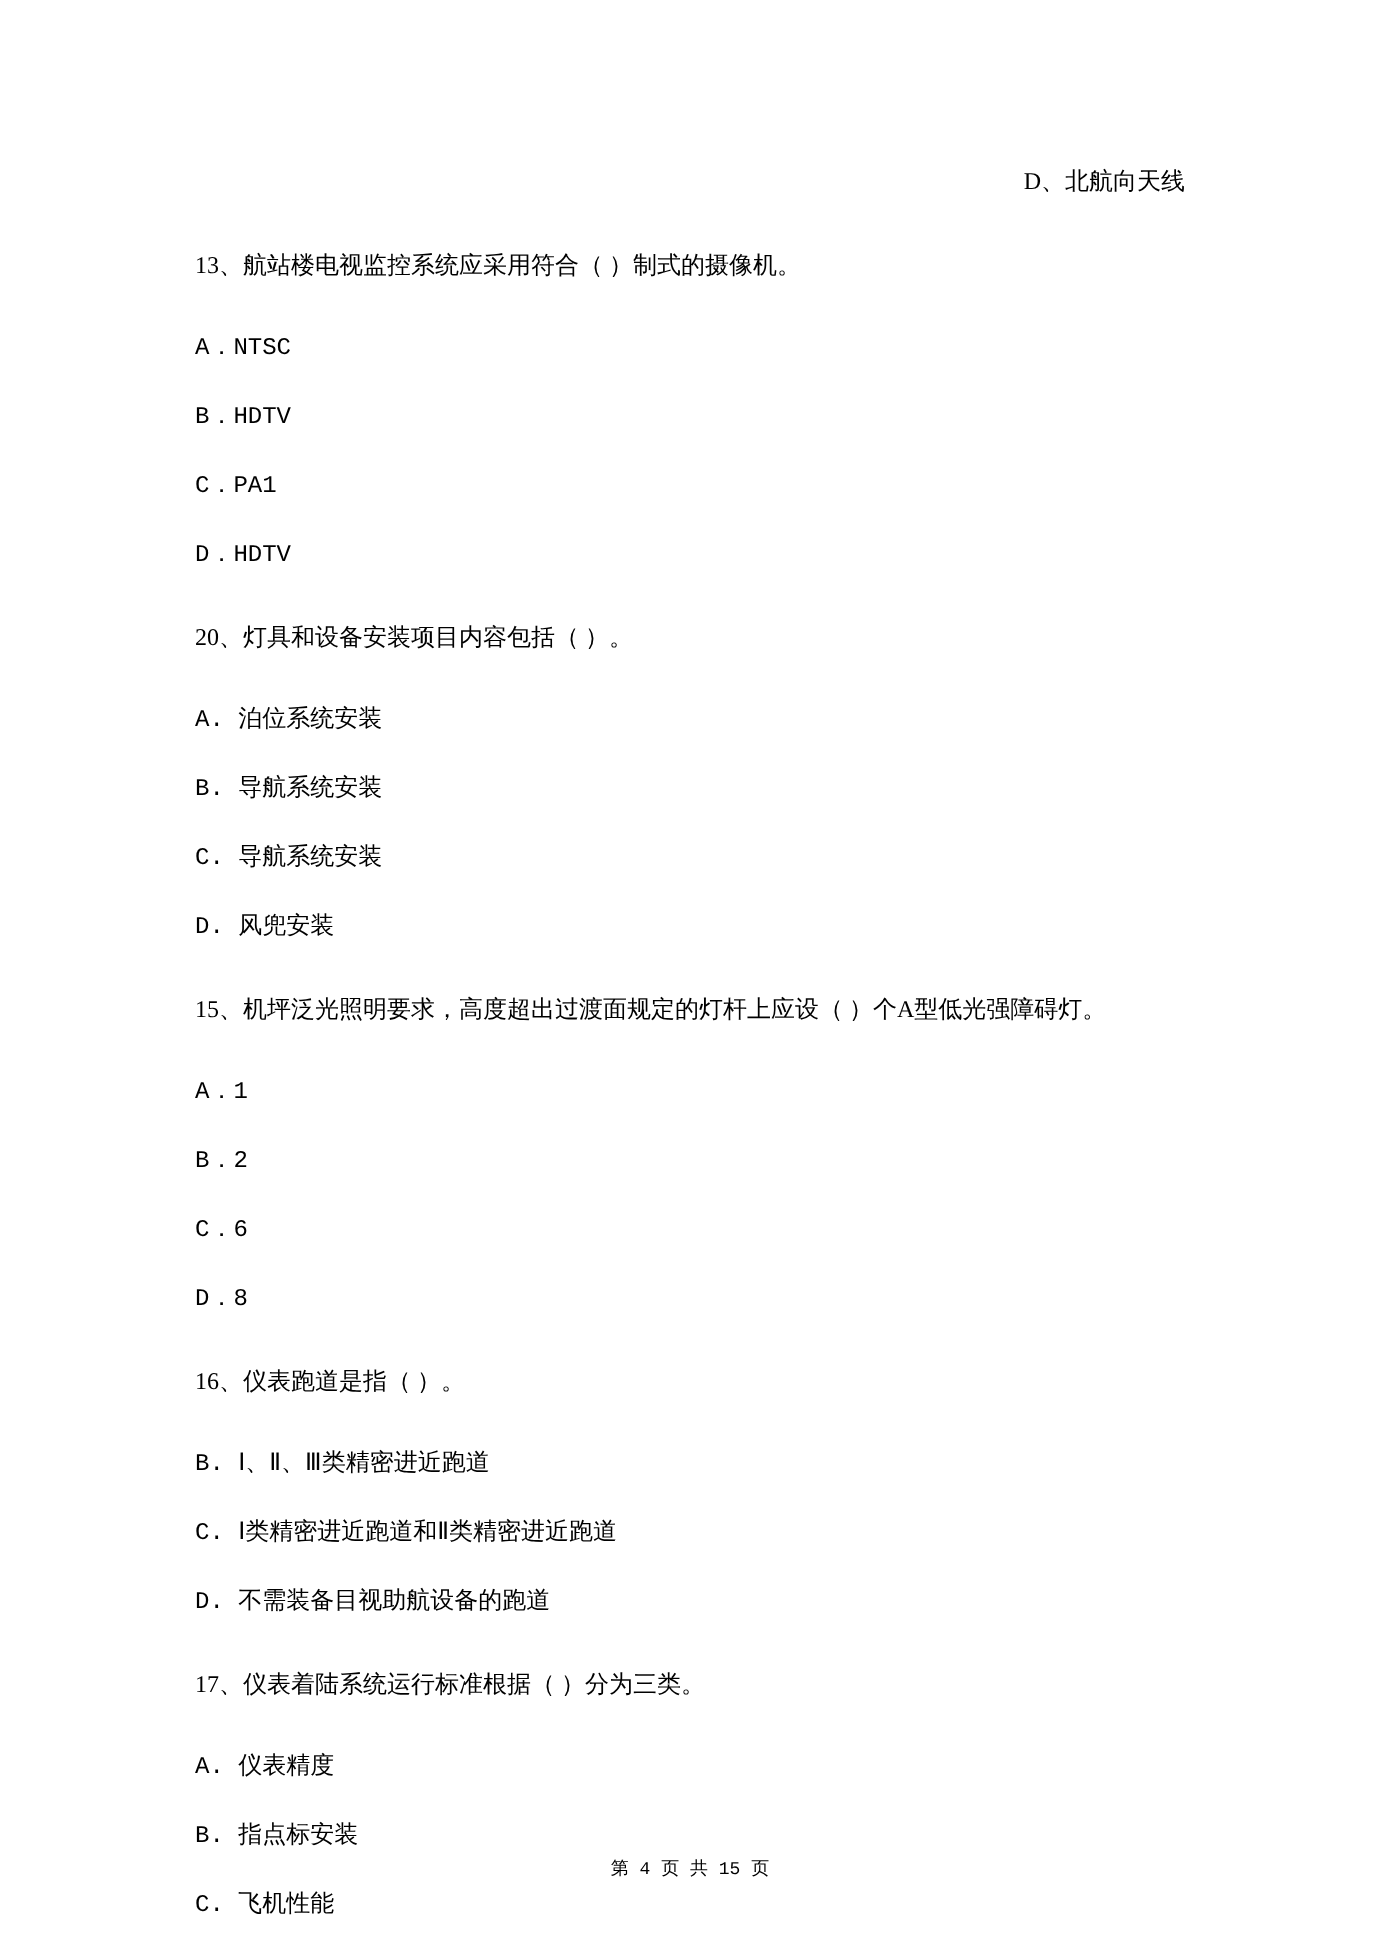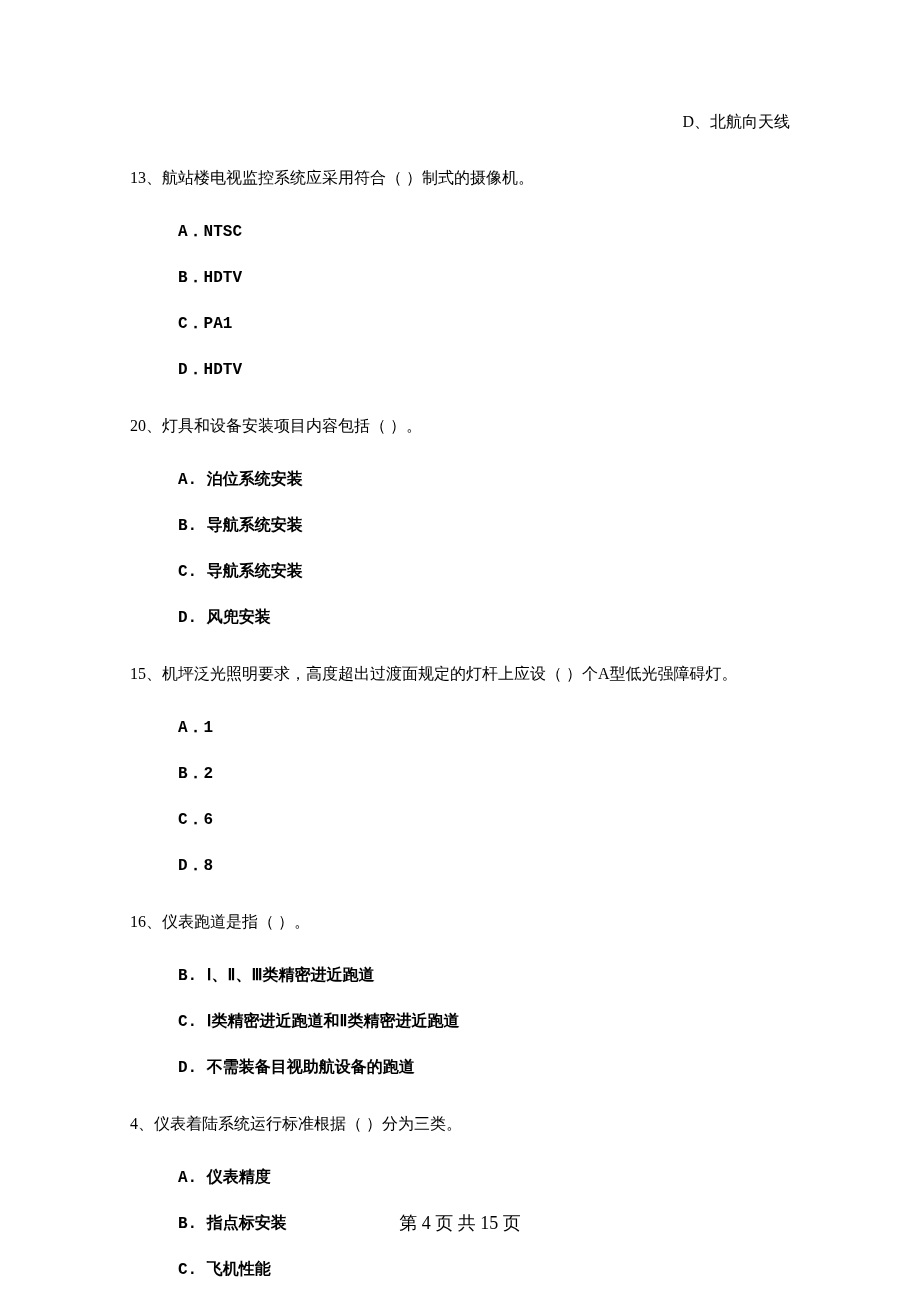--- a/index.html
+++ b/index.html
@@ -23,35 +23,33 @@
   }
   .question {
     margin-bottom: 30px;
   }
   .question-stem {
     margin-bottom: 30px;
     text-align: justify;
     margin-top: 32px;
   }
   .option {
-    margin-left: 48px;
     margin-bottom: 22px;
     font-family: "SimSun", "宋体", "Courier New", monospace;
-    font-weight: bold;
   }
   .option:last-child {
     margin-bottom: 0;
   }
   .footer {
     position: absolute;
-    bottom: 67px;
+    bottom: 48px;
     width: 100%;
     text-align: center;
-    font-size: 18px;
-    font-family: Liberation Serif, serif;
+    font-size: 12px;
+    font-family: Liberation Mono, monospace;
   }
 </style>
 </head>
 <body>
 
 <div class="page">
 
   <div class="option-standalone">D、北航向天线</div>
 
   <div class="question">
@@ -79,21 +77,21 @@
   </div>
 
   <div class="question">
     <div class="question-stem">16、仪表跑道是指（    ）。</div>
     <div class="option">B. Ⅰ、Ⅱ、Ⅲ类精密进近跑道</div>
     <div class="option">C. Ⅰ类精密进近跑道和Ⅱ类精密进近跑道</div>
     <div class="option">D. 不需装备目视助航设备的跑道</div>
   </div>
 
   <div class="question">
-    <div class="question-stem">4、仪表着陆系统运行标准根据（    ）分为三类。</div>
+    <div class="question-stem">17、仪表着陆系统运行标准根据（    ）分为三类。</div>
     <div class="option">A. 仪表精度</div>
     <div class="option">B. 指点标安装</div>
     <div class="option">C. 飞机性能</div>
   </div>
 
 </div>
 
 <div class="footer">第 4 页 共 15 页</div>
 
 </body></html>

